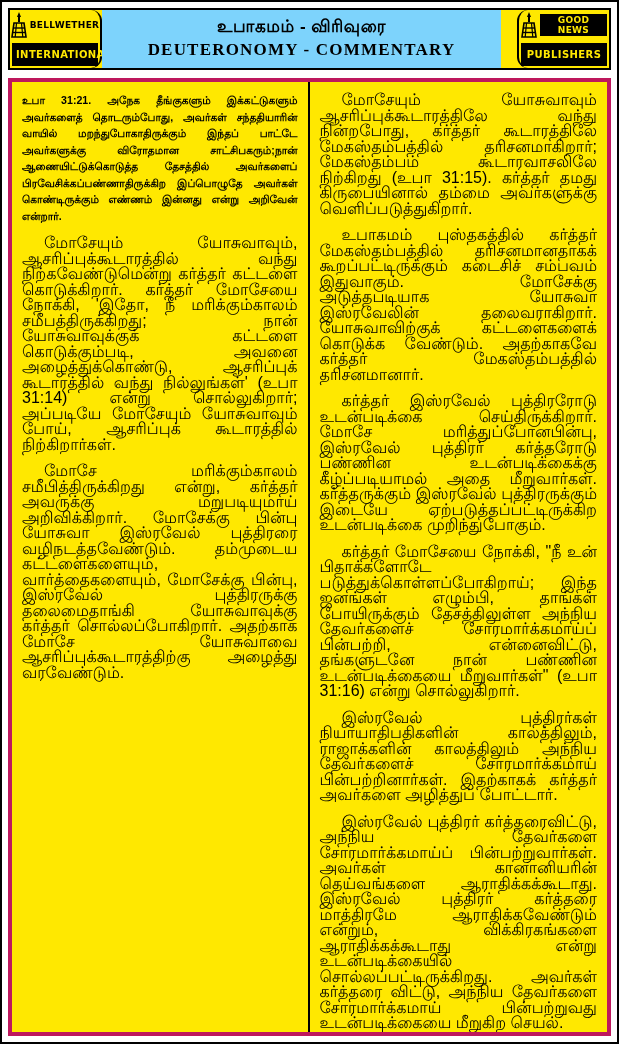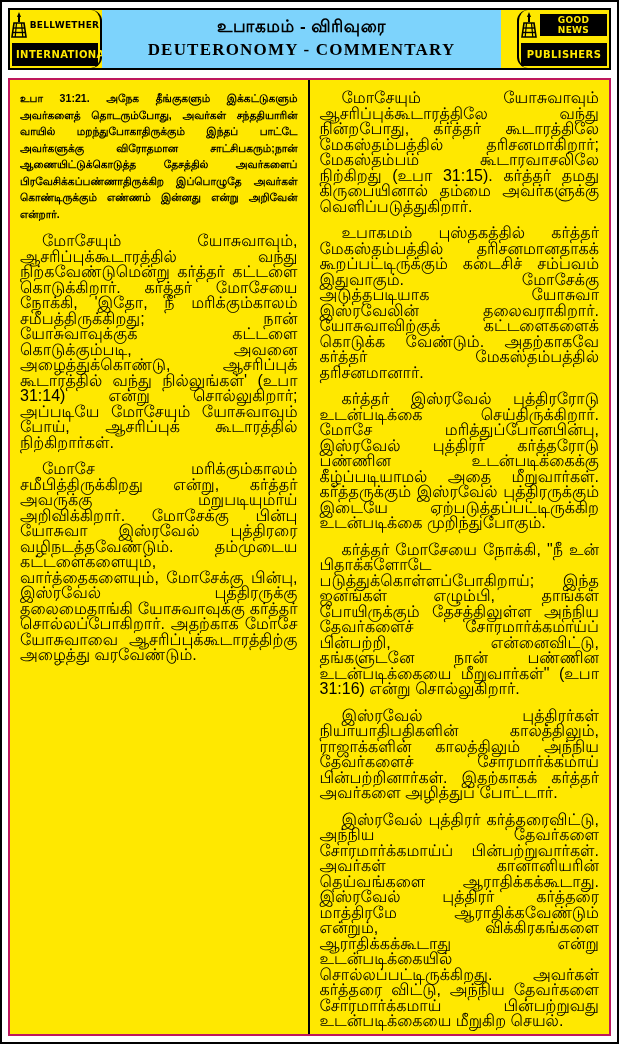--- a/index.html
+++ b/index.html
@@ -119,21 +119,21 @@
     font-family: "Liberation Serif", serif;
   }
   
   .body-area {
     position: absolute;
     left: 6px;
     top: 76px;
     right: 6px;
     bottom: 6px;
     background: #ffe800;
-    border: 2px solid #be185d;
+    border: 4px solid #be185d;
     box-sizing: border-box;
     display: flex;
   }
   .column {
     flex: 1 1 50%;
     box-sizing: border-box;
     padding: 10px 10px 6px 10px;
     overflow: hidden;
   }
   .column.left {

